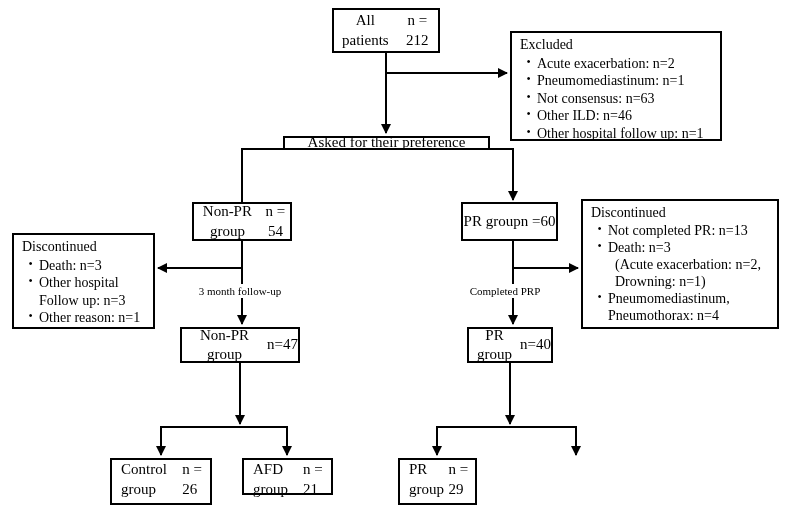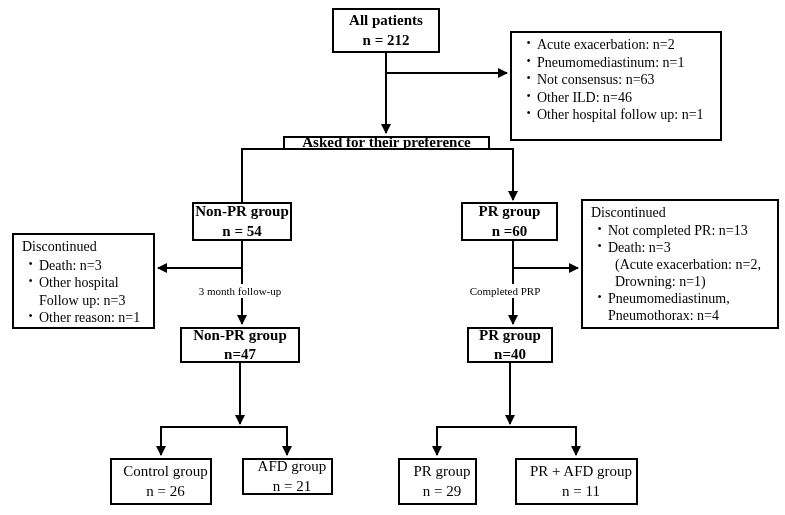--- a/index.html
+++ b/index.html
@@ -20,32 +20,31 @@
   }
   .box {
     position: absolute;
     border: 2px solid #000;
     background: #ffffff;
     box-sizing: border-box;
     z-index: 2;
   }
   .center-box {
     display: flex;
-    flex-direction: column;
+    flex-direction: row;
     align-items: center;
     justify-content: center;
     text-align: center;
     font-size: 15px;
     line-height: 1.3;
-    font-weight: bold;
   }
   .left-box {
     display: flex;
-    flex-direction: column;
-    align-items: center;
+    flex-direction: row;
+    align-items: flex-start;
     justify-content: center;
     text-align: left;
     padding-left: 9px;
     font-size: 15px;
     line-height: 1.3;
   }
   .list-box {
     padding: 3px 4px 2px 8px;
     font-size: 14px;
     line-height: 1.25;
@@ -107,20 +106,21 @@
     <line x1="437" y1="426" x2="437" y2="455" stroke="#000" stroke-width="2" marker-end="url(#arrow)"></line>
     <line x1="576" y1="426" x2="576" y2="455" stroke="#000" stroke-width="2" marker-end="url(#arrow)"></line>
   </svg>
 
   <div class="box center-box" style="left:332px; top:8px; width:108px; height:45px;">
     <div>All patients</div>
     <div>n = 212</div>
   </div>
 
   <div class="box list-box" style="left:510px; top:31px; width:212px; height:110px;">
+    <div class="list-title">Excluded</div>
     <div class="bullet-row">
       <span class="bullet">•</span>
       <span class="bullet-text">Acute exacerbation: n=2</span>
     </div>
     <div class="bullet-row">
       <span class="bullet">•</span>
       <span class="bullet-text">Pneumomediastinum: n=1</span>
     </div>
     <div class="bullet-row">
       <span class="bullet">•</span>
@@ -207,18 +207,14 @@
   <div class="box left-box" style="left:242px; top:458px; width:91px; height:37px;">
     <div>AFD group</div>
     <div>n = 21</div>
   </div>
 
   <div class="box left-box" style="left:398px; top:458px; width:79px; height:47px;">
     <div>PR group</div>
     <div>n = 29</div>
   </div>
 
-  <div class="box left-box" style="left:515px; top:458px; width:123px; height:47px;">
-    <div>PR + AFD group</div>
-    <div>n = 11</div>
-  </div>
 
 </div>
 
 </body></html>

